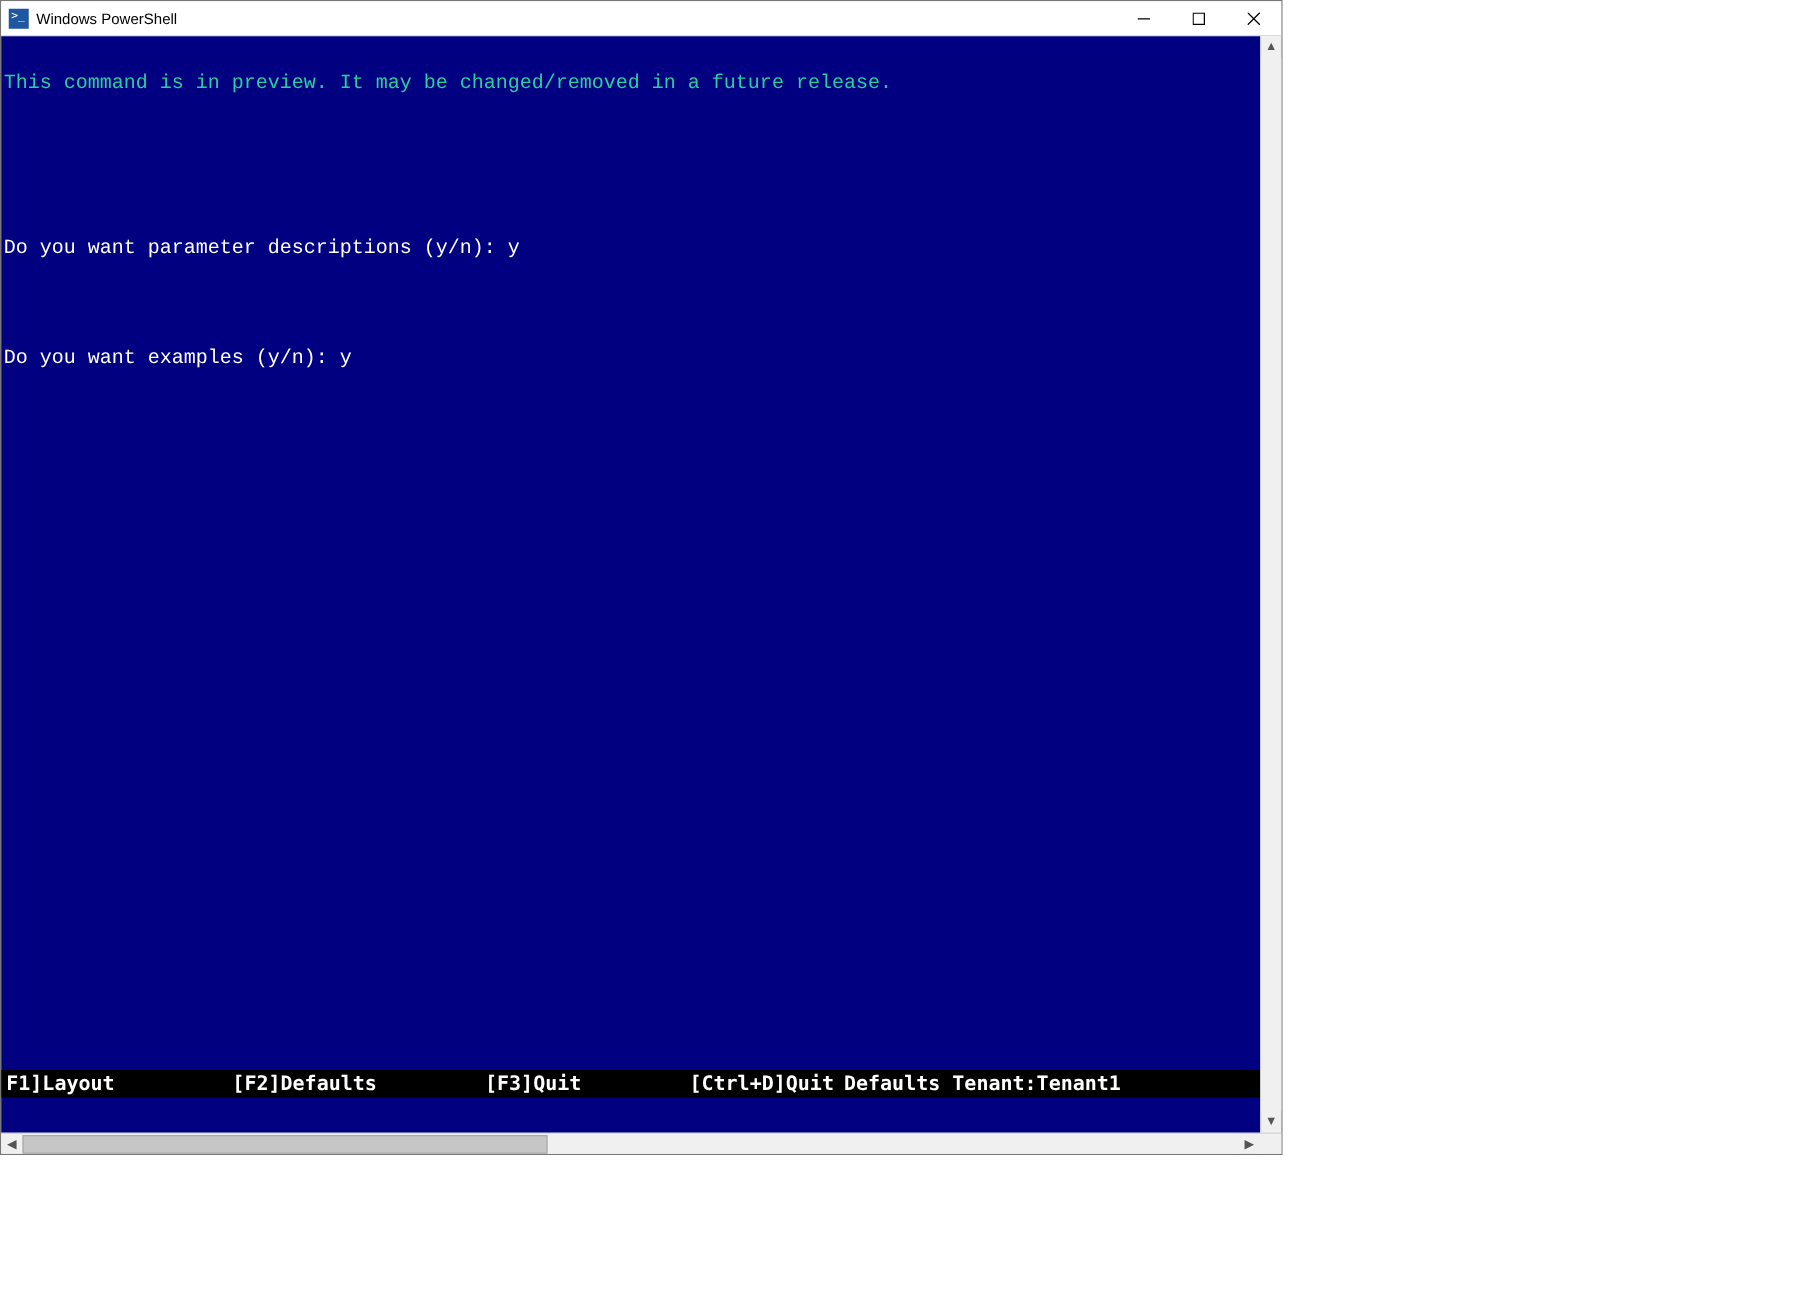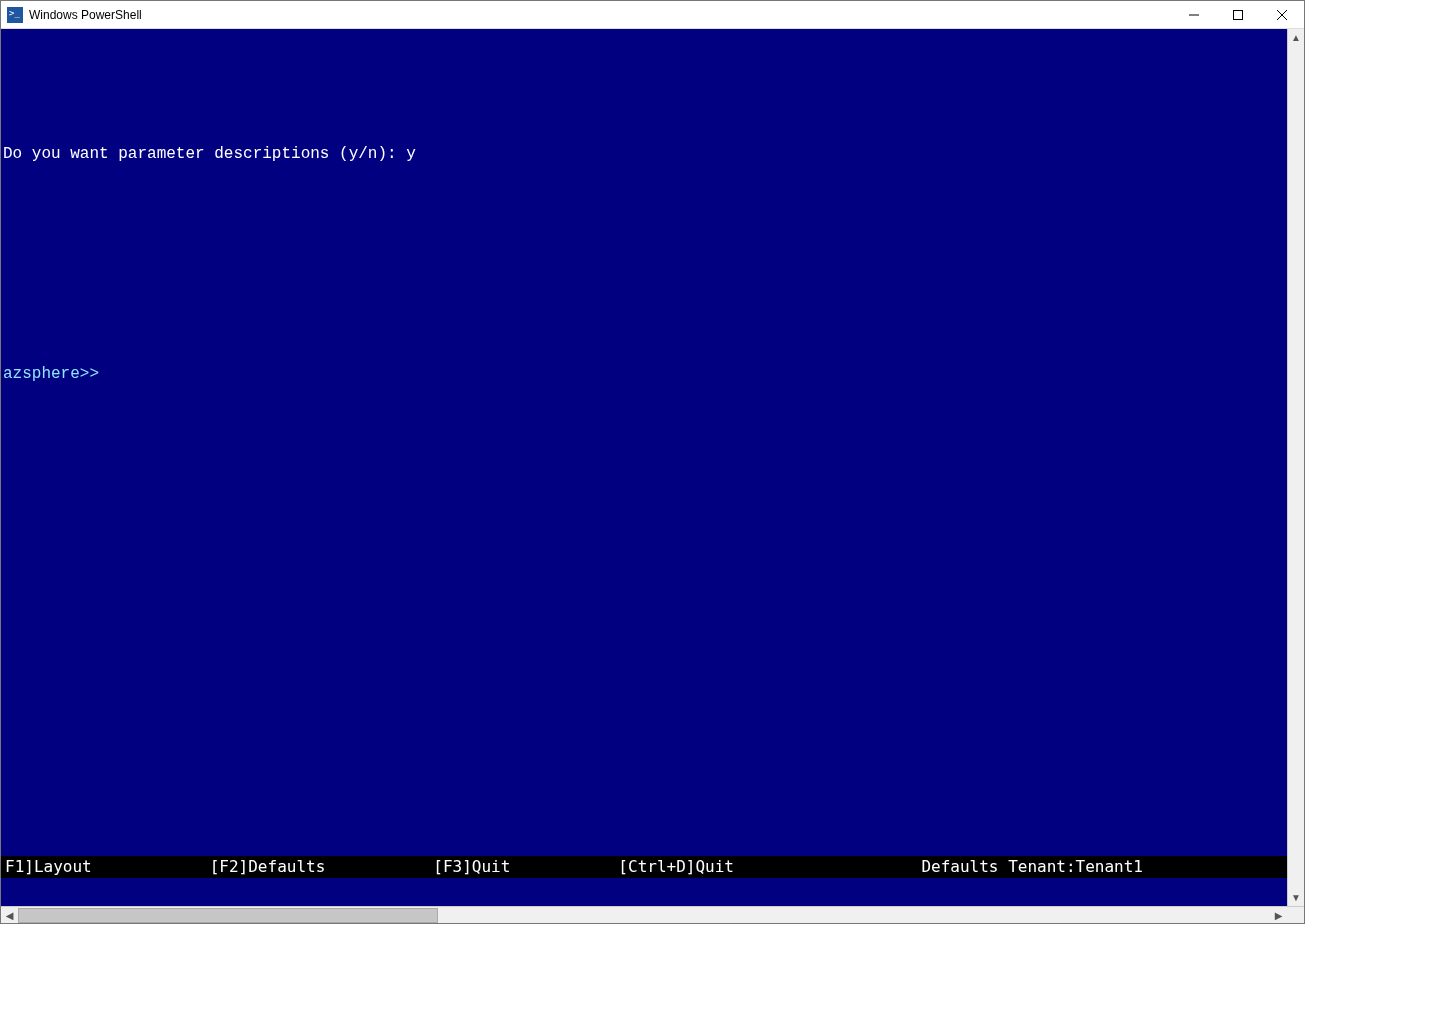--- a/index.html
+++ b/index.html
@@ -1,32 +1,32 @@
 <!DOCTYPE html>
 <html><head>
 <meta charset="utf-8">
 <style>
   * { margin: 0; padding: 0; box-sizing: border-box; }
   html, body { width: 1440px; height: 1032px; overflow: hidden; font-family: "Segoe UI", Tahoma, sans-serif; background: #fff; }
-  .window { width: 1305px; height: 924px; border: 1px solid #777; background: #fff; display: flex; flex-direction: column; position: relative; }
+  .window { width: 1026px; height: 924px; border: 1px solid #777; background: #fff; display: flex; flex-direction: column; position: relative; }
   .titlebar { height: 28px; display: flex; align-items: center; background: #fff; border-bottom: 1px solid #ddd; font-size: 12px; color: #000; }
   .titlebar .icon { width: 16px; height: 16px; margin: 0 6px; background: #1e56a0; display: inline-block; position: relative; }
   .titlebar .icon::after { content: ">_"; color: #fff; font-size: 9px; position: absolute; top: 1px; left: 2px; font-family: monospace; }
   .titlebar .title { flex: 1; }
   .winbtn { width: 44px; height: 28px; display: flex; align-items: center; justify-content: center; }
   .winbtn svg { width: 10px; height: 10px; }
   .client { flex: 1; display: flex; flex-direction: column; min-height: 0; }
   .content-row { flex: 1; display: flex; min-height: 0; }
   .terminal { flex: 1; background: #010080; color: #e0e0e0; font-family: Consolas, "Courier New", monospace; font-size: 16px; line-height: 22px; white-space: pre; overflow: hidden; padding: 4px 2px 0 2px; position: relative; }
   .line { white-space: pre; }
   .green { color: #29cf9a; }
   .cyan { color: #8fe3ff; }
   .white { color: #ffffff; }
   .bottombar { background: #000; color: #fff; height: 22px; display: flex; align-items: center; font-family: Consolas, monospace; font-size: 16px; }
-  .bottombar .item { padding: 0 4px; white-space: pre; }
+  .bottombar .item { padding: 0 4px; white-space: pre; font-weight: bold; }
   .bottombar .spacer { flex: 1; }
   .vscroll { width: 17px; background: #f0f0f0; border-left: 1px solid #ccc; display: flex; flex-direction: column; }
   .vscroll .arrow { height: 17px; display: flex; align-items: center; justify-content: center; color: #555; font-size: 10px; }
   .vscroll .track { flex: 1; background: #f0f0f0; }
   .hscroll { height: 17px; background: #f0f0f0; border-top: 1px solid #ccc; display: flex; }
   .hscroll .arrow { width: 17px; display: flex; align-items: center; justify-content: center; color: #555; font-size: 10px; }
   .hscroll .track { flex: 1; background: #f0f0f0; display: flex; align-items: center; }
   .hscroll .thumb { height: 15px; width: 420px; background: #c6c6c6; margin-left: 0; border: 1px solid #aaa; }
   .hscroll .corner { width: 17px; background: #f0f0f0; }
 </style>
@@ -51,28 +51,29 @@
       <svg viewBox="0 0 10 10">
           <line x1="0" y1="0" x2="10" y2="10" stroke="#000" stroke-width="1"></line>
           <line x1="10" y1="0" x2="0" y2="10" stroke="#000" stroke-width="1"></line>
         </svg>
     </div>
   </div>
 
   <div class="client">
     <div class="content-row">
       <div class="terminal">
+<div class="line green">This command is in preview. It may be changed/removed in a future release.</div>
 <div class="line">&nbsp;</div>
 <div class="line">&nbsp;</div>
 <div class="line white">Do you want parameter descriptions (y/n): y</div>
 <div class="line">&nbsp;</div>
+<div class="line white">Do you want examples (y/n): y</div>
 <div class="line">&nbsp;</div>
 <div class="line">&nbsp;</div>
 <div class="line">&nbsp;</div>
-<div class="line cyan">azsphere&gt;&gt;</div>
 <div class="line">&nbsp;</div>
 <div class="line">&nbsp;</div>
 <div class="line">&nbsp;</div>
 <div class="line">&nbsp;</div>
 <div class="line">&nbsp;</div>
 <div class="line">&nbsp;</div>
 <div class="line">&nbsp;</div>
 <div class="line">&nbsp;</div>
 
 

